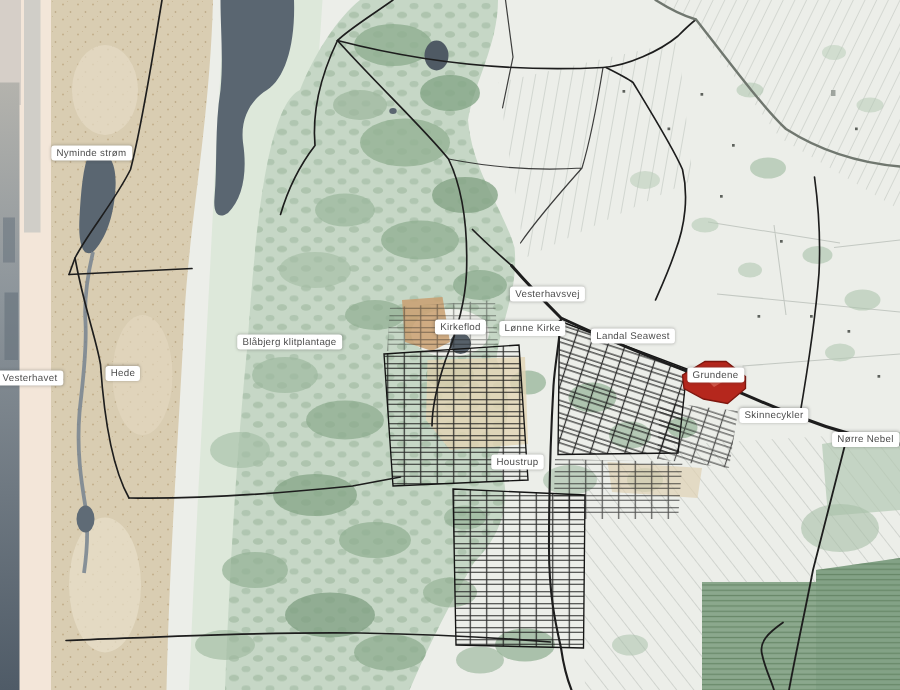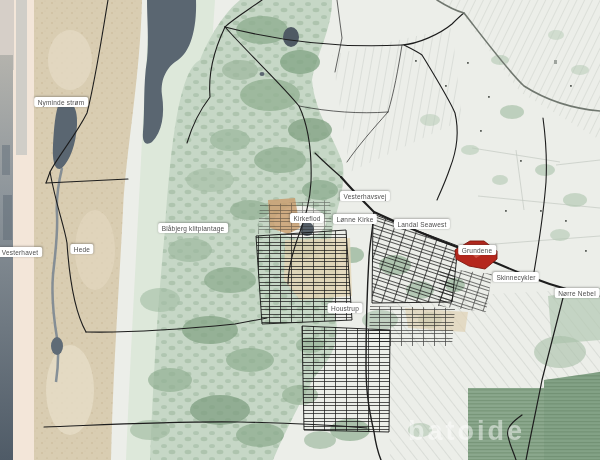--- a/index.html
+++ b/index.html
@@ -211,14 +211,13 @@
       <div class="map-label" style="left: 193px; top: 228px;">Blåbjerg klitplantage</div>
       <div class="map-label" style="left: 307px; top: 218px;">Kirkeflod</div>
       <div class="map-label" style="left: 365px; top: 196px;">Vesterhavsvej</div>
       <div class="map-label" style="left: 355px; top: 219px;">Lønne Kirke</div>
       <div class="map-label" style="left: 422px; top: 224px;">Landal Seawest</div>
       <div class="map-label" style="left: 477px; top: 250px;">Grundene</div>
       <div class="map-label" style="left: 516px; top: 277px;">Skinnecykler</div>
       <div class="map-label" style="left: 577px; top: 293px;">Nørre Nebel</div>
       <div class="map-label" style="left: 345px; top: 308px;">Houstrup</div>
     </div>
-<div class="watermark">batoide</div>
 </div>
 
 </body></html>

